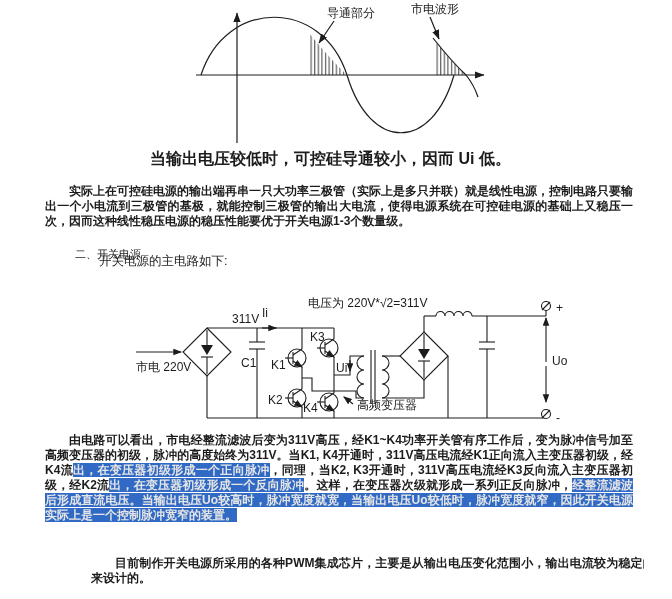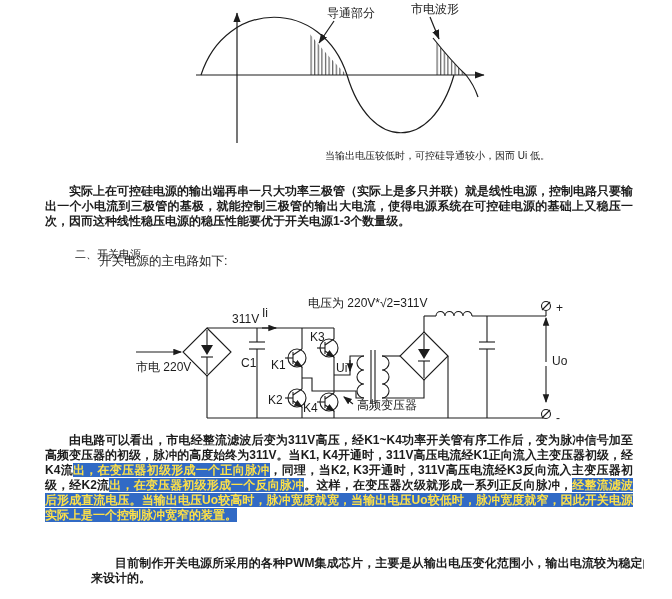--- a/index.html
+++ b/index.html
@@ -5,22 +5,22 @@
   html,body{margin:0;padding:0;background:#fff;}
   .page{position:relative;width:644px;height:599px;background:#ffffff;overflow:hidden;
         font-family:"Liberation Sans",sans-serif;color:#1c1c1c;}
   .para{position:absolute;left:45px;width:588px;margin:0;font-size:12px;line-height:15px;
         text-indent:2em;text-align:justify;font-weight:bold;}
   .p1{top:184px;}
   .p2{top:433px;}
   .p3{top:556px;margin-left:46px;}
   .heading{position:absolute;left:75px;top:247px;font-size:11px;}
   .intro{position:absolute;left:99px;top:253px;font-size:12.5px;}
-  .caption{position:absolute;left:150px;top:149px;width:400px;text-align:right;font-size:10px;}
-  .hl{background:#316ac5;color:#fde047;}
+  .caption{position:absolute;left:150px;top:149px;width:400px;text-align:left;font-size:16px;font-weight:bold;}
+  .hl{background:#316ac5;color:#e5e5e5;}
   svg{position:absolute;}
   .wf{left:150px;top:0;}
   .ckt{left:130px;top:292px;}
   .wf line,.wf path{stroke:#1c1c1c;stroke-width:1.2;fill:none;}
   .ckt line,.ckt path,.ckt polyline{stroke:#1c1c1c;stroke-width:1.1;fill:none;}
   .ckt polygon{stroke:#1c1c1c;stroke-width:1.1;fill:none;}
   .ckt circle{stroke:#1c1c1c;stroke-width:1.1;fill:none;}
   .wf text,.ckt text{stroke:none;fill:#1c1c1c;font-size:12px;font-family:"Liberation Sans",sans-serif;}
 </style>
 </head>

